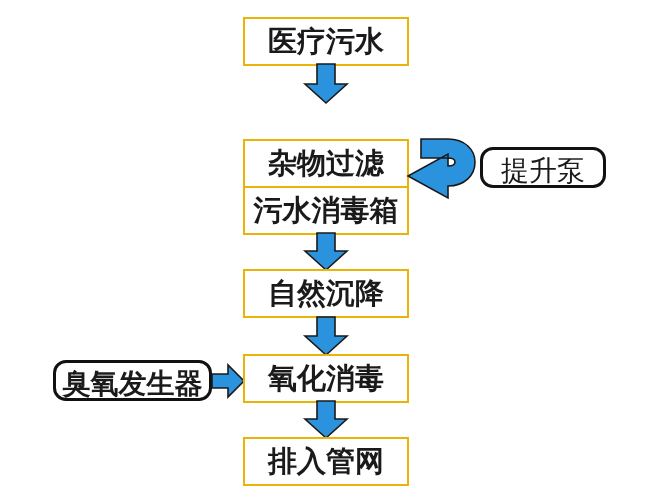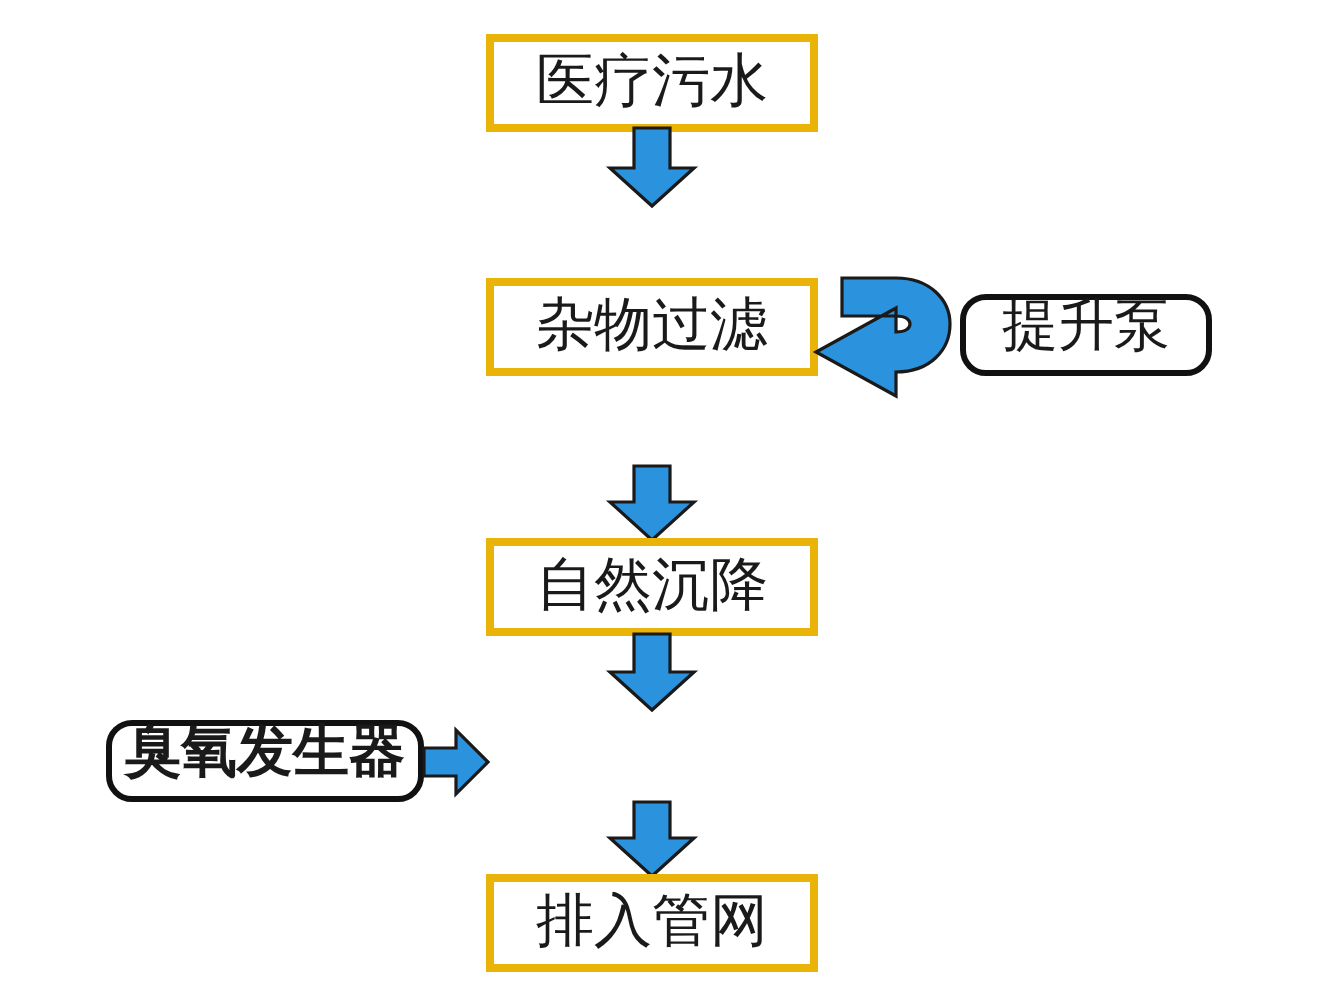--- a/index.html
+++ b/index.html
@@ -11,46 +11,46 @@
     position: relative;
     width: 664px;
     height: 498px;
     background: #ffffff;
     font-family: "Liberation Serif", "DejaVu Serif", serif;
     overflow: hidden;
   }
   .node {
     position: absolute;
     box-sizing: border-box;
-    border: 4px solid #eab308;
+    border: 2px solid #eab308;
     background: #ffffff;
     display: flex;
     align-items: center;
     justify-content: center;
     color: #1a1a1a;
     font-size: 29px;
     line-height: 1;
     letter-spacing: 0px;
     white-space: nowrap;
-    font-weight: 400;
+    font-weight: 700;
   }
   .process {
     left: 243px;
     width: 166px;
     height: 49px;
     border-radius: 0;
   }
   .aux-label {
     position: absolute;
     box-sizing: border-box;
     border: 3px solid #111111;
     border-radius: 13px;
     background: #ffffff;
     display: flex;
-    align-items: flex-start;
+    align-items: flex-end;
     justify-content: center;
     color: #1a1a1a;
     font-size: 28px;
     line-height: 1;
     white-space: nowrap;
   }
   .arrow-svg {
     position: absolute;
     overflow: visible;
   }
@@ -90,20 +90,23 @@
              C 48,38 50,36 50,34
              C 50,32 48,30 43,30
              L 16,30
              Z"></path>
   </svg>
 
   <div class="aux-label" style="left:480px; top:147px; width:126px; height:41px;">
     <span>提升泵</span>
   </div>
 
+  <div class="node process" style="top:186px;">
+    <span>污水消毒箱</span>
+  </div>
 
   <svg class="arrow-svg" style="left:288px; top:233px;" width="76" height="38" viewBox="0 0 76 38">
     <polygon class="arrow-shape" points="29,0 47,0 47,18 59,18 38,37 17,18 29,18"></polygon>
   </svg>
 
   <div class="node process" style="top:269px;text-align:center;">
     <span>自然沉降</span>
   </div>
 
   <svg class="arrow-svg" style="left:288px; top:317px;" width="76" height="39" viewBox="0 0 76 39">
@@ -111,20 +114,23 @@
   </svg>
 
   <div class="aux-label" style="left:53px; top:360px; width:159px; height:41px;font-weight:bold;">
     <span>臭氧发生器</span>
   </div>
 
   <svg class="arrow-svg" style="left:211px; top:363px;" width="34" height="36" viewBox="0 0 34 36">
     <polygon class="arrow-shape" points="1,11 17,11 17,2 33,18 17,34 17,25 1,25"></polygon>
   </svg>
 
+  <div class="node process" style="top:354px;">
+    <span>氧化消毒</span>
+  </div>
 
   <svg class="arrow-svg" style="left:288px; top:401px;" width="76" height="38" viewBox="0 0 76 38">
     <polygon class="arrow-shape" points="29,0 47,0 47,18 59,18 38,37 17,18 29,18"></polygon>
   </svg>
 
   <div class="node process" style="top:437px;">
     <span>排入管网</span>
   </div>
 
 </div>

